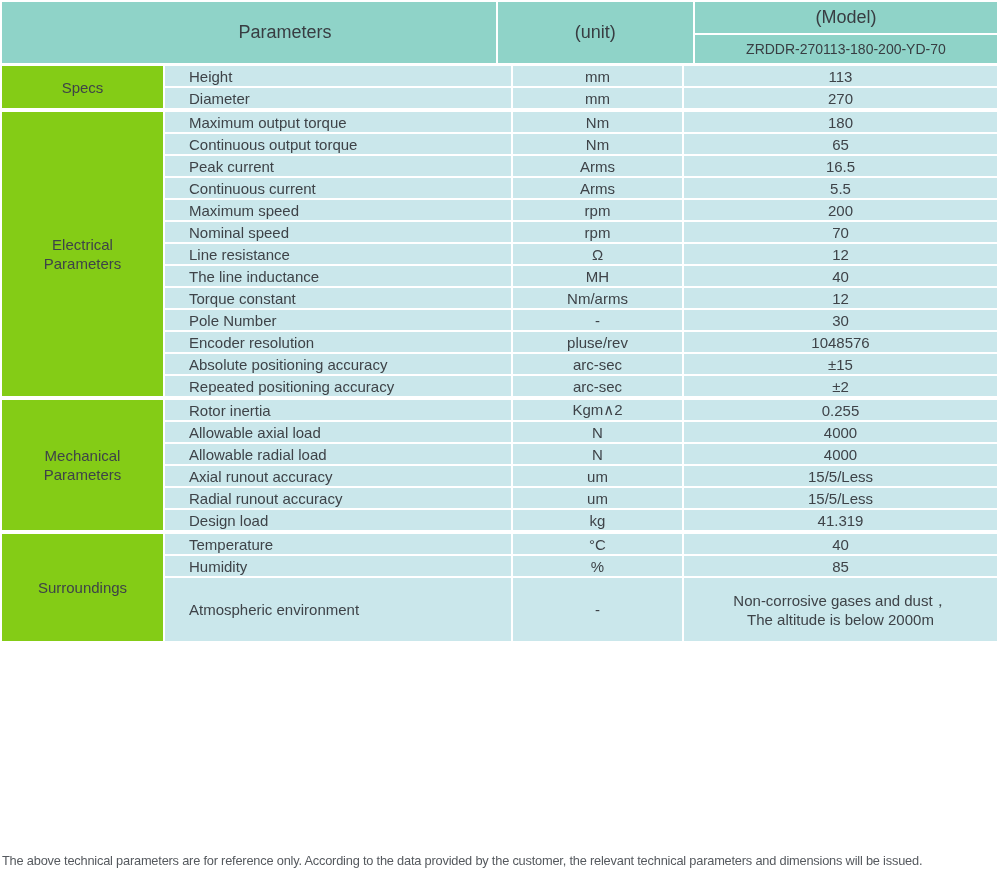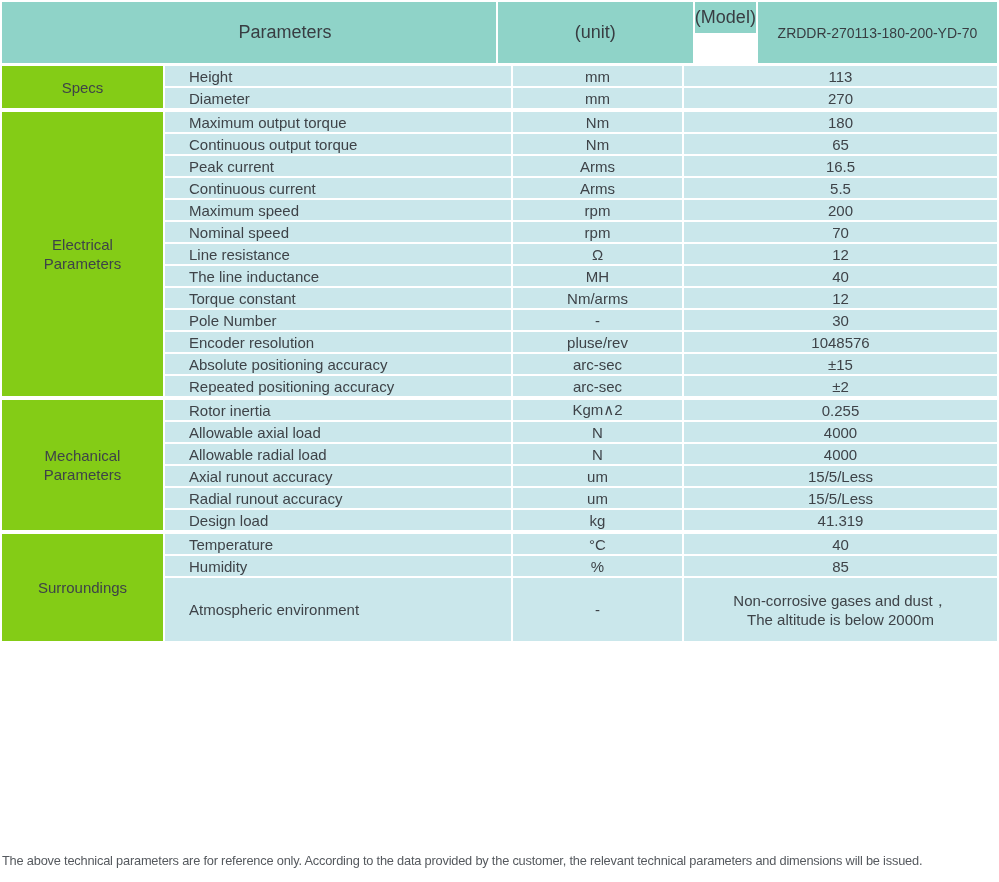--- a/index.html
+++ b/index.html
@@ -38,21 +38,21 @@
   .h-unit {
     width: 202px;
     display: flex;
     align-items: center;
     justify-content: center;
     font-size: 18px;
   }
   .h-model {
     width: 313px;
     display: flex;
-    flex-direction: row;
+    flex-direction: column;
     gap: 2px;
   }
   .h-model-top {
     height: 31px;
     display: flex;
     align-items: center;
     justify-content: center;
     font-size: 18px;
   }
   .h-model-bottom {

